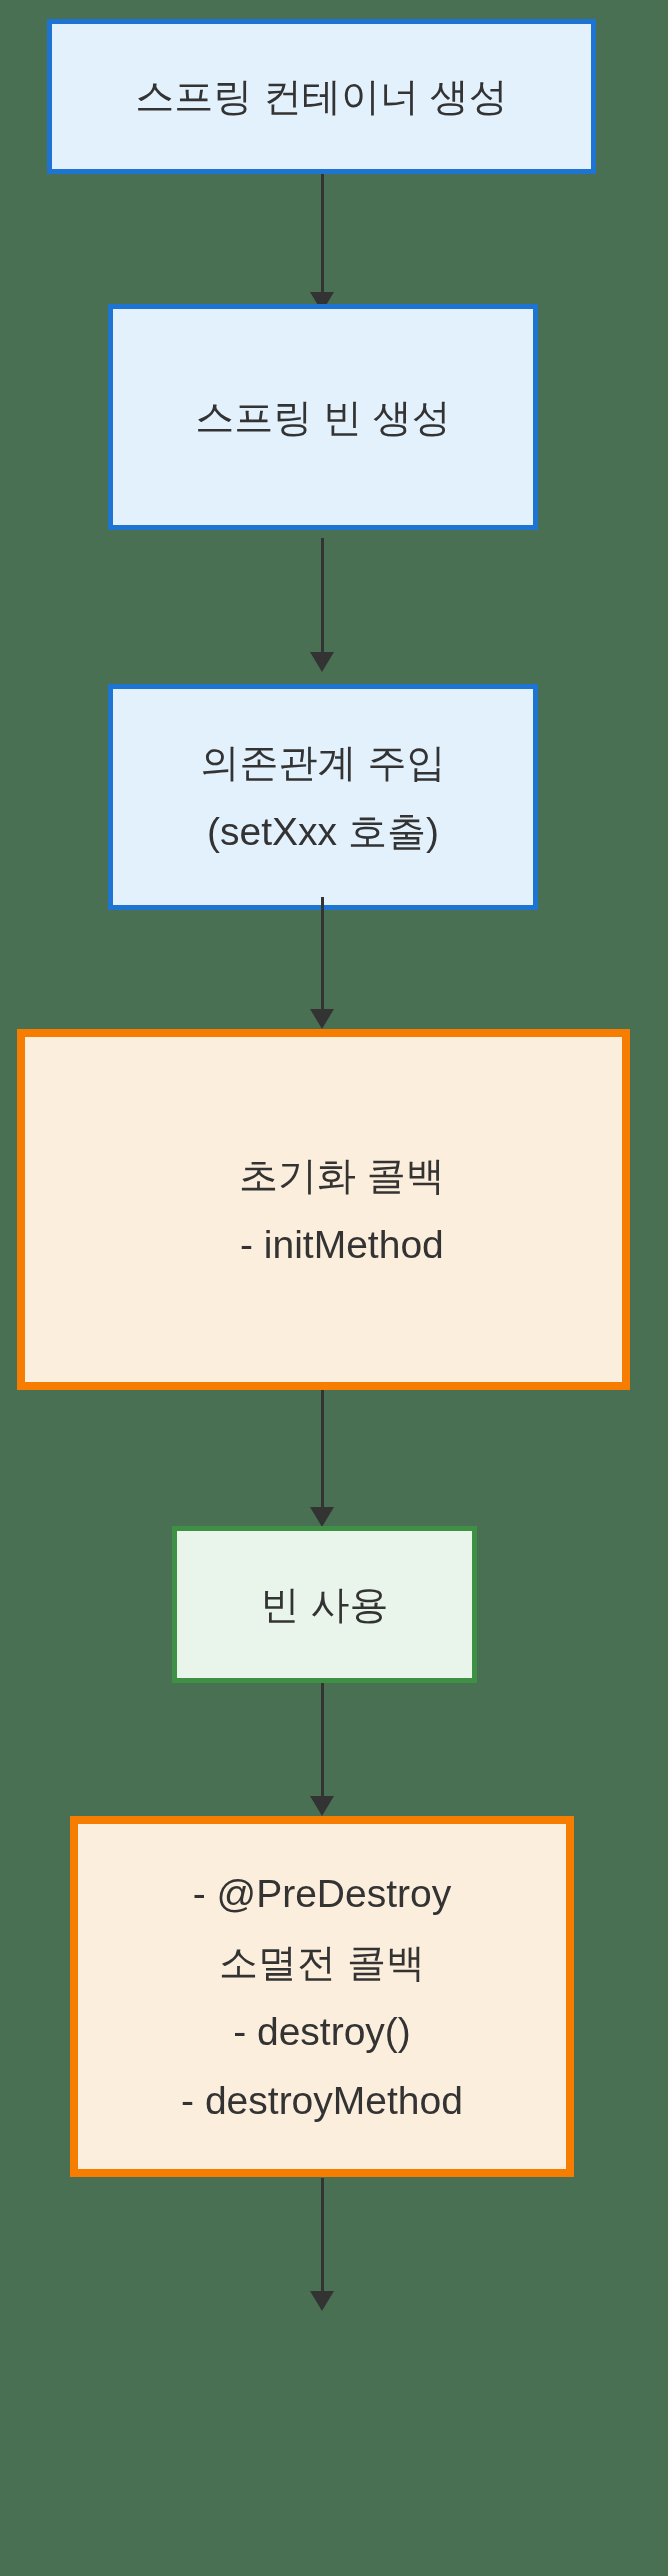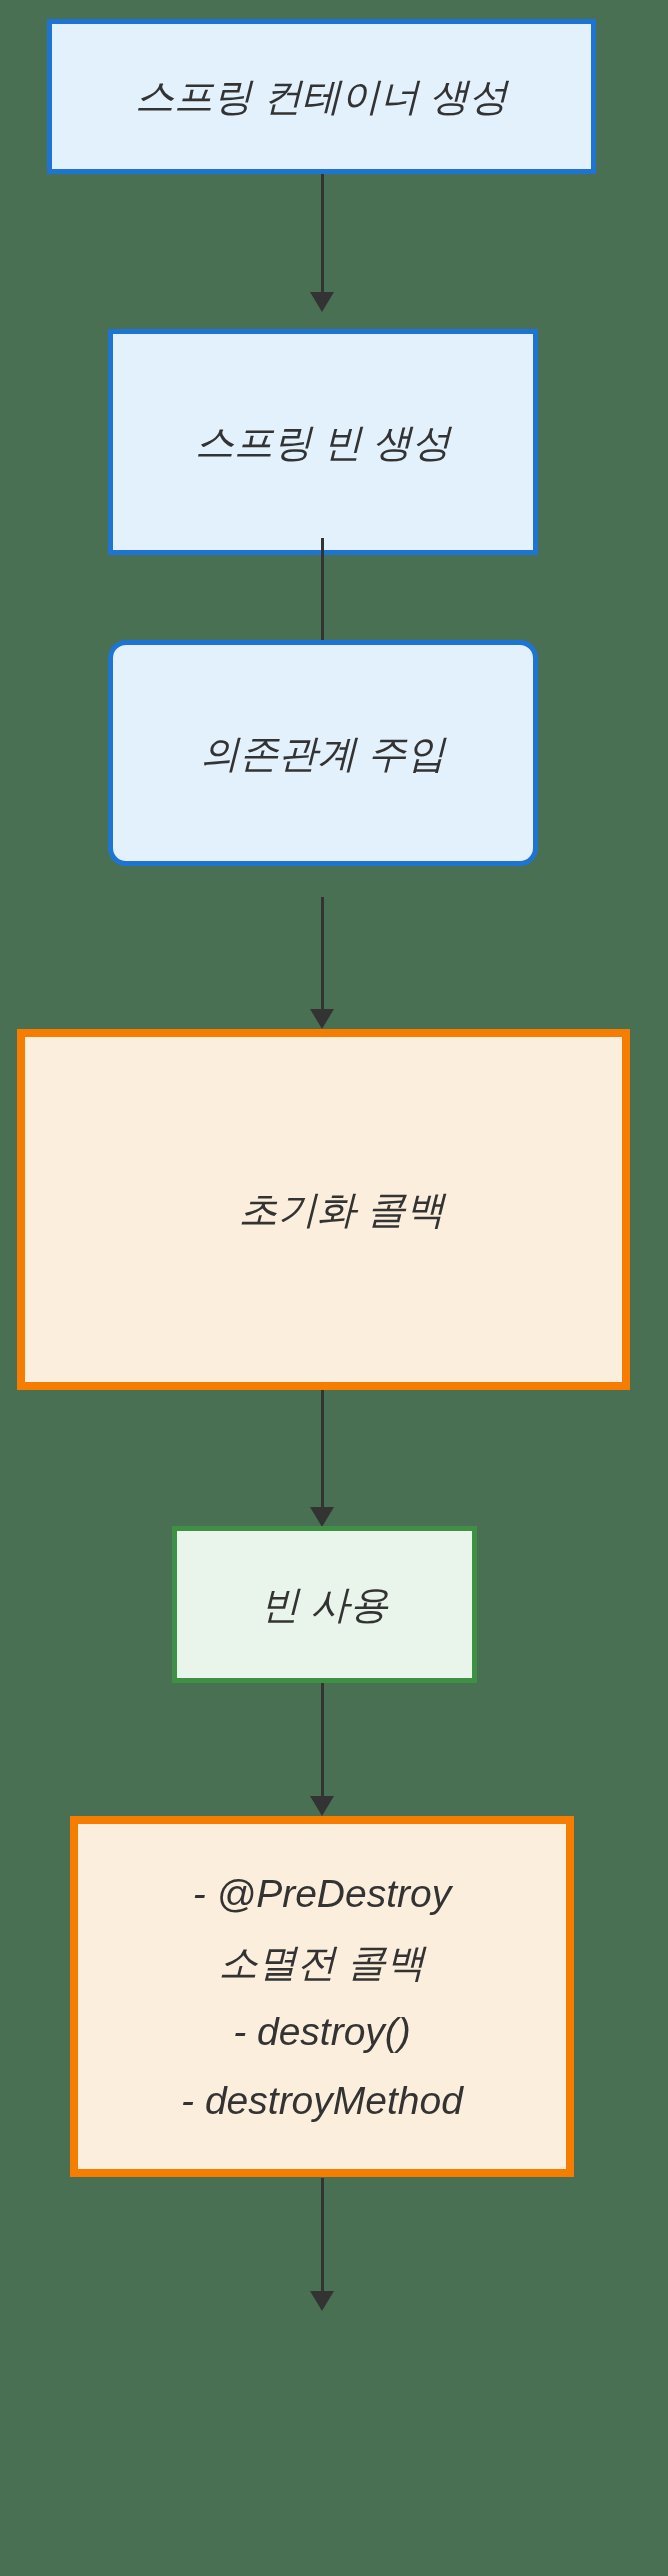--- a/index.html
+++ b/index.html
@@ -12,21 +12,21 @@
     --green-fill: #E9F4EA;
     --ink: #333333;
   }
   html, body { margin: 0; padding: 0; }
   body {
     width: 669px; height: 2576px;
     background: var(--bg);
     font-family: "Liberation Sans", sans-serif;
     overflow: hidden;
   }
-  .canvas { position: relative; width: 563px; height: 2576px; font-style: italic; }
+  .canvas { position: relative; width: 563px; height: 2576px; }
 
   .node {
     position: absolute;
     box-sizing: border-box;
     display: flex;
     flex-direction: column;
     align-items: center;
     justify-content: center;
     text-align: center;
     color: var(--ink);
@@ -35,22 +35,22 @@
     font-weight: 400;
   }
   .node.blue   { background: var(--blue-fill);   border: 5.8px solid var(--blue-border); }
   .node.green  { background: var(--green-fill);  border: 5.8px solid var(--green-border); }
   .node.orange { background: var(--orange-fill); border: 8.7px solid var(--orange-border); }
 
   .line { white-space: nowrap; }
 
   
   #n1 { left: 47px;  top: 19.4px;   width: 549px; height: 155px; }
-  #n2 { left: 108px; top: 329px;  width: 430px; height: 226px; }
-  #n3 { left: 108px; top: 640px;  width: 430px; height: 226px; border-radius: 18px; }
+  #n2 { left: 108px; top: 304px;  width: 430px; height: 226px; }
+  #n3 { left: 108px; top: 684px;  width: 430px; height: 226px; }
   #n4 { left: 17.4px;  top: 1029px; width: 613px; height: 361px; padding-left: 36px; }
   #n5 { left: 172px; top: 1526px; width: 305px; height: 157px; }
   #n6 { left: 70px;  top: 1816px; width: 504px; height: 361px; }
   #n7 { left: 47px;  top: 2310px; width: 554px; height: 154px; }
 
   
   .arrow { position: absolute; left: 323px; width: 25px; margin-left: -12.6px; }
   .arrow .shaft {
     position: absolute; top: 0; bottom: 17.4px; left: 50%;
     width: 2.9px; margin-left: -1.5px; background: var(--ink);
@@ -87,29 +87,31 @@
     <div class="line">스프링 빈 생성</div>
   </div>
 
   <div class="arrow" id="a2">
     <div class="shaft"></div>
     <div class="head"></div>
   </div>
 
   <div class="node blue" id="n3">
     <div class="line">의존관계 주입</div>
+    <div class="line">(setXxx 호출)</div>
   </div>
 
   <div class="arrow" id="a3">
     <div class="shaft"></div>
     <div class="head"></div>
   </div>
 
   <div class="node orange" id="n4">
     <div class="line">초기화 콜백</div>
+    <div class="line">- initMethod</div>
   </div>
 
   <div class="arrow" id="a4">
     <div class="shaft"></div>
     <div class="head"></div>
   </div>
 
   <div class="node green" id="n5">
     <div class="line">빈 사용</div>
   </div>

